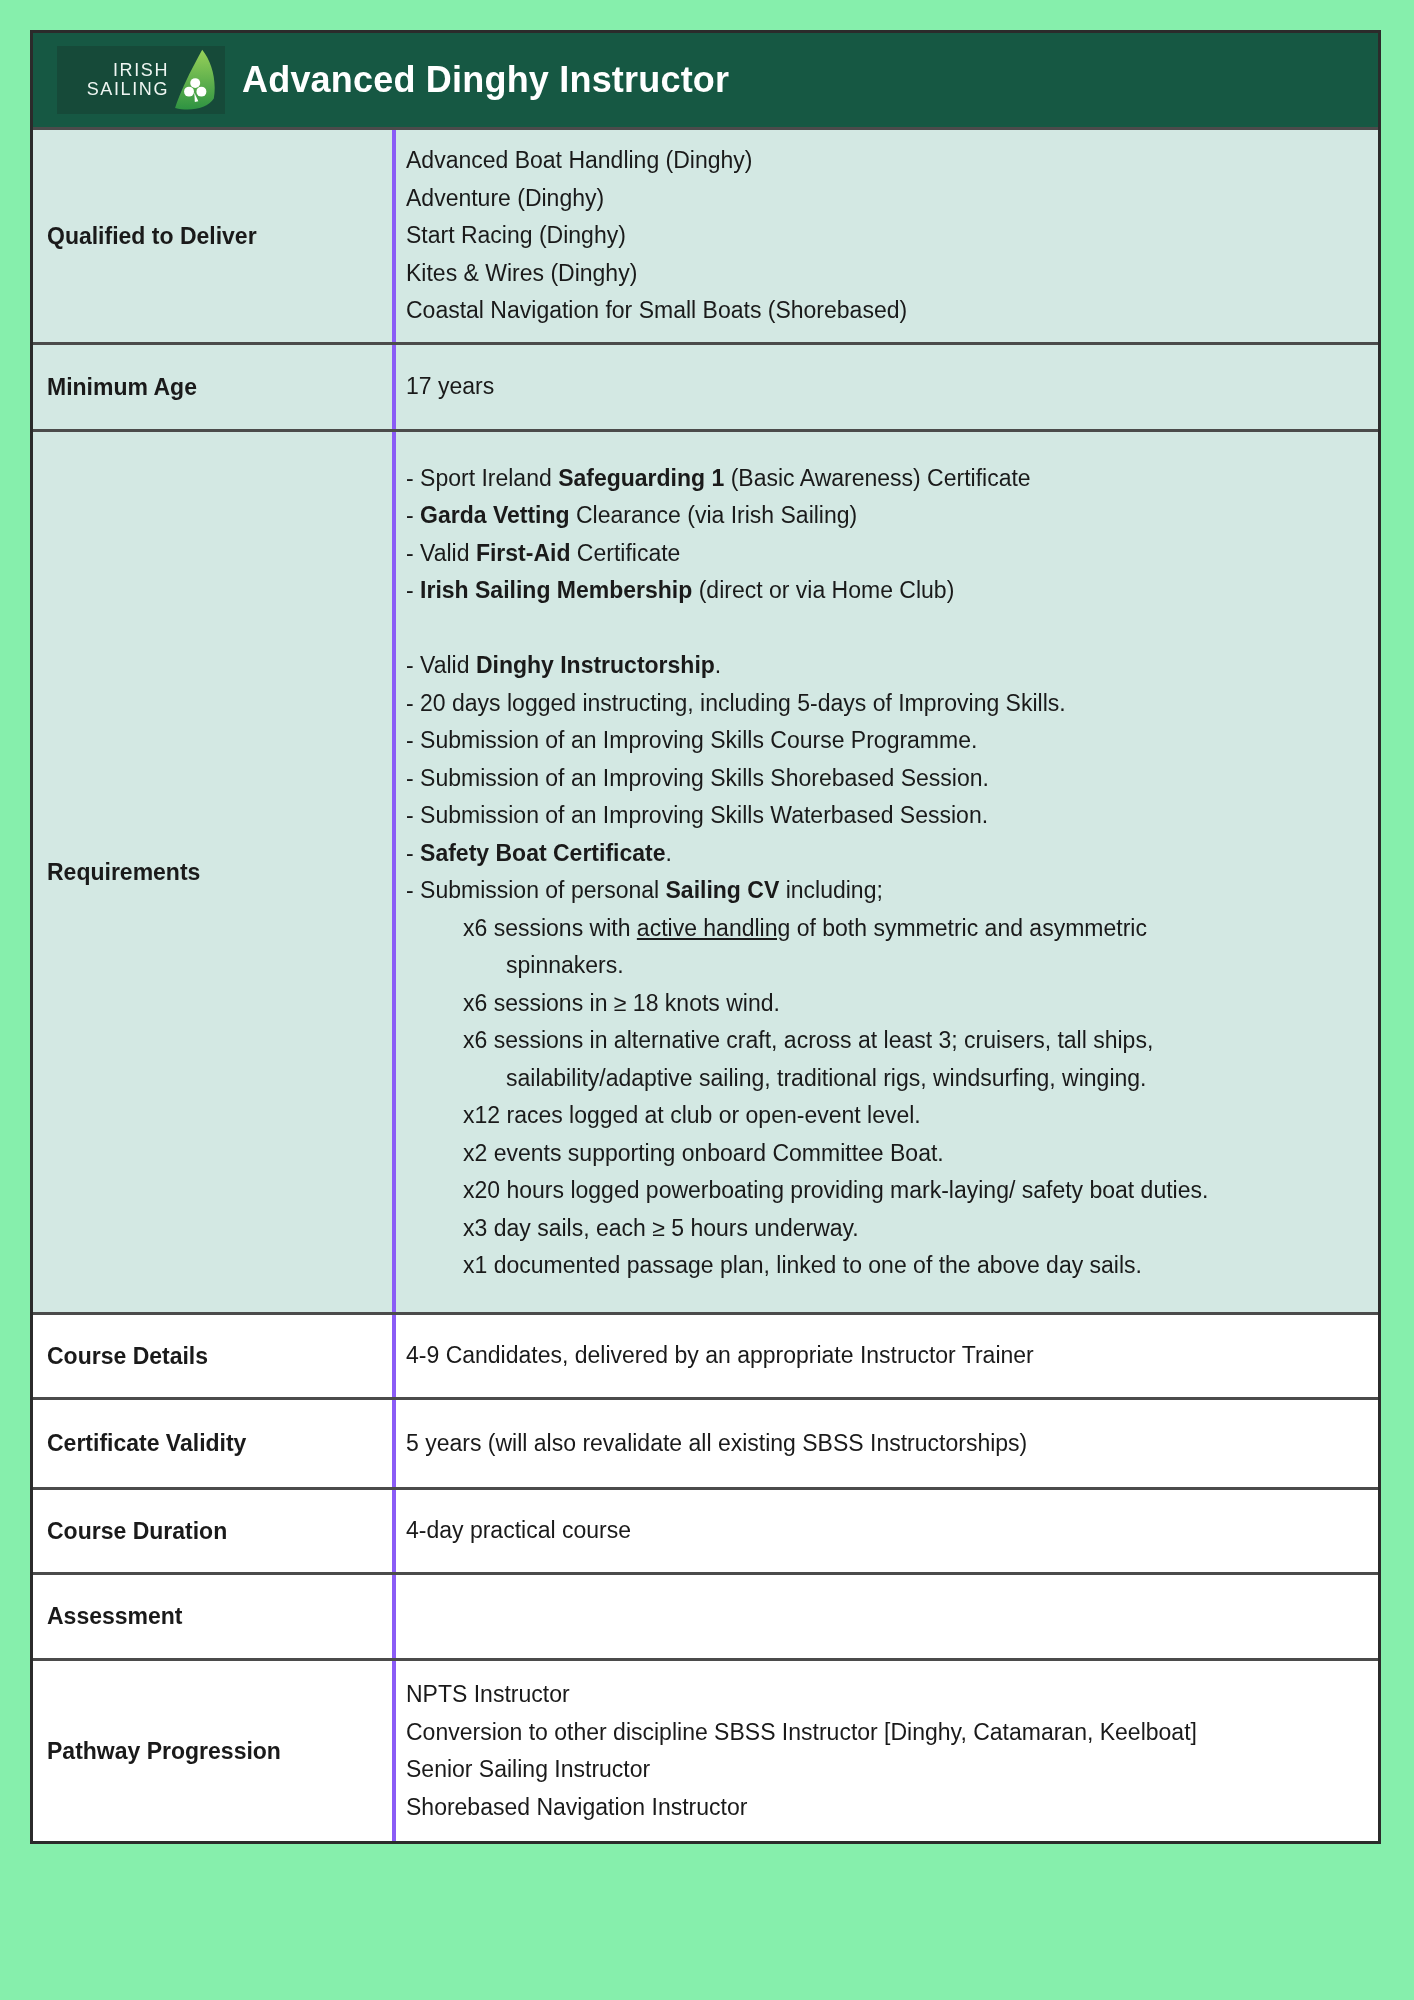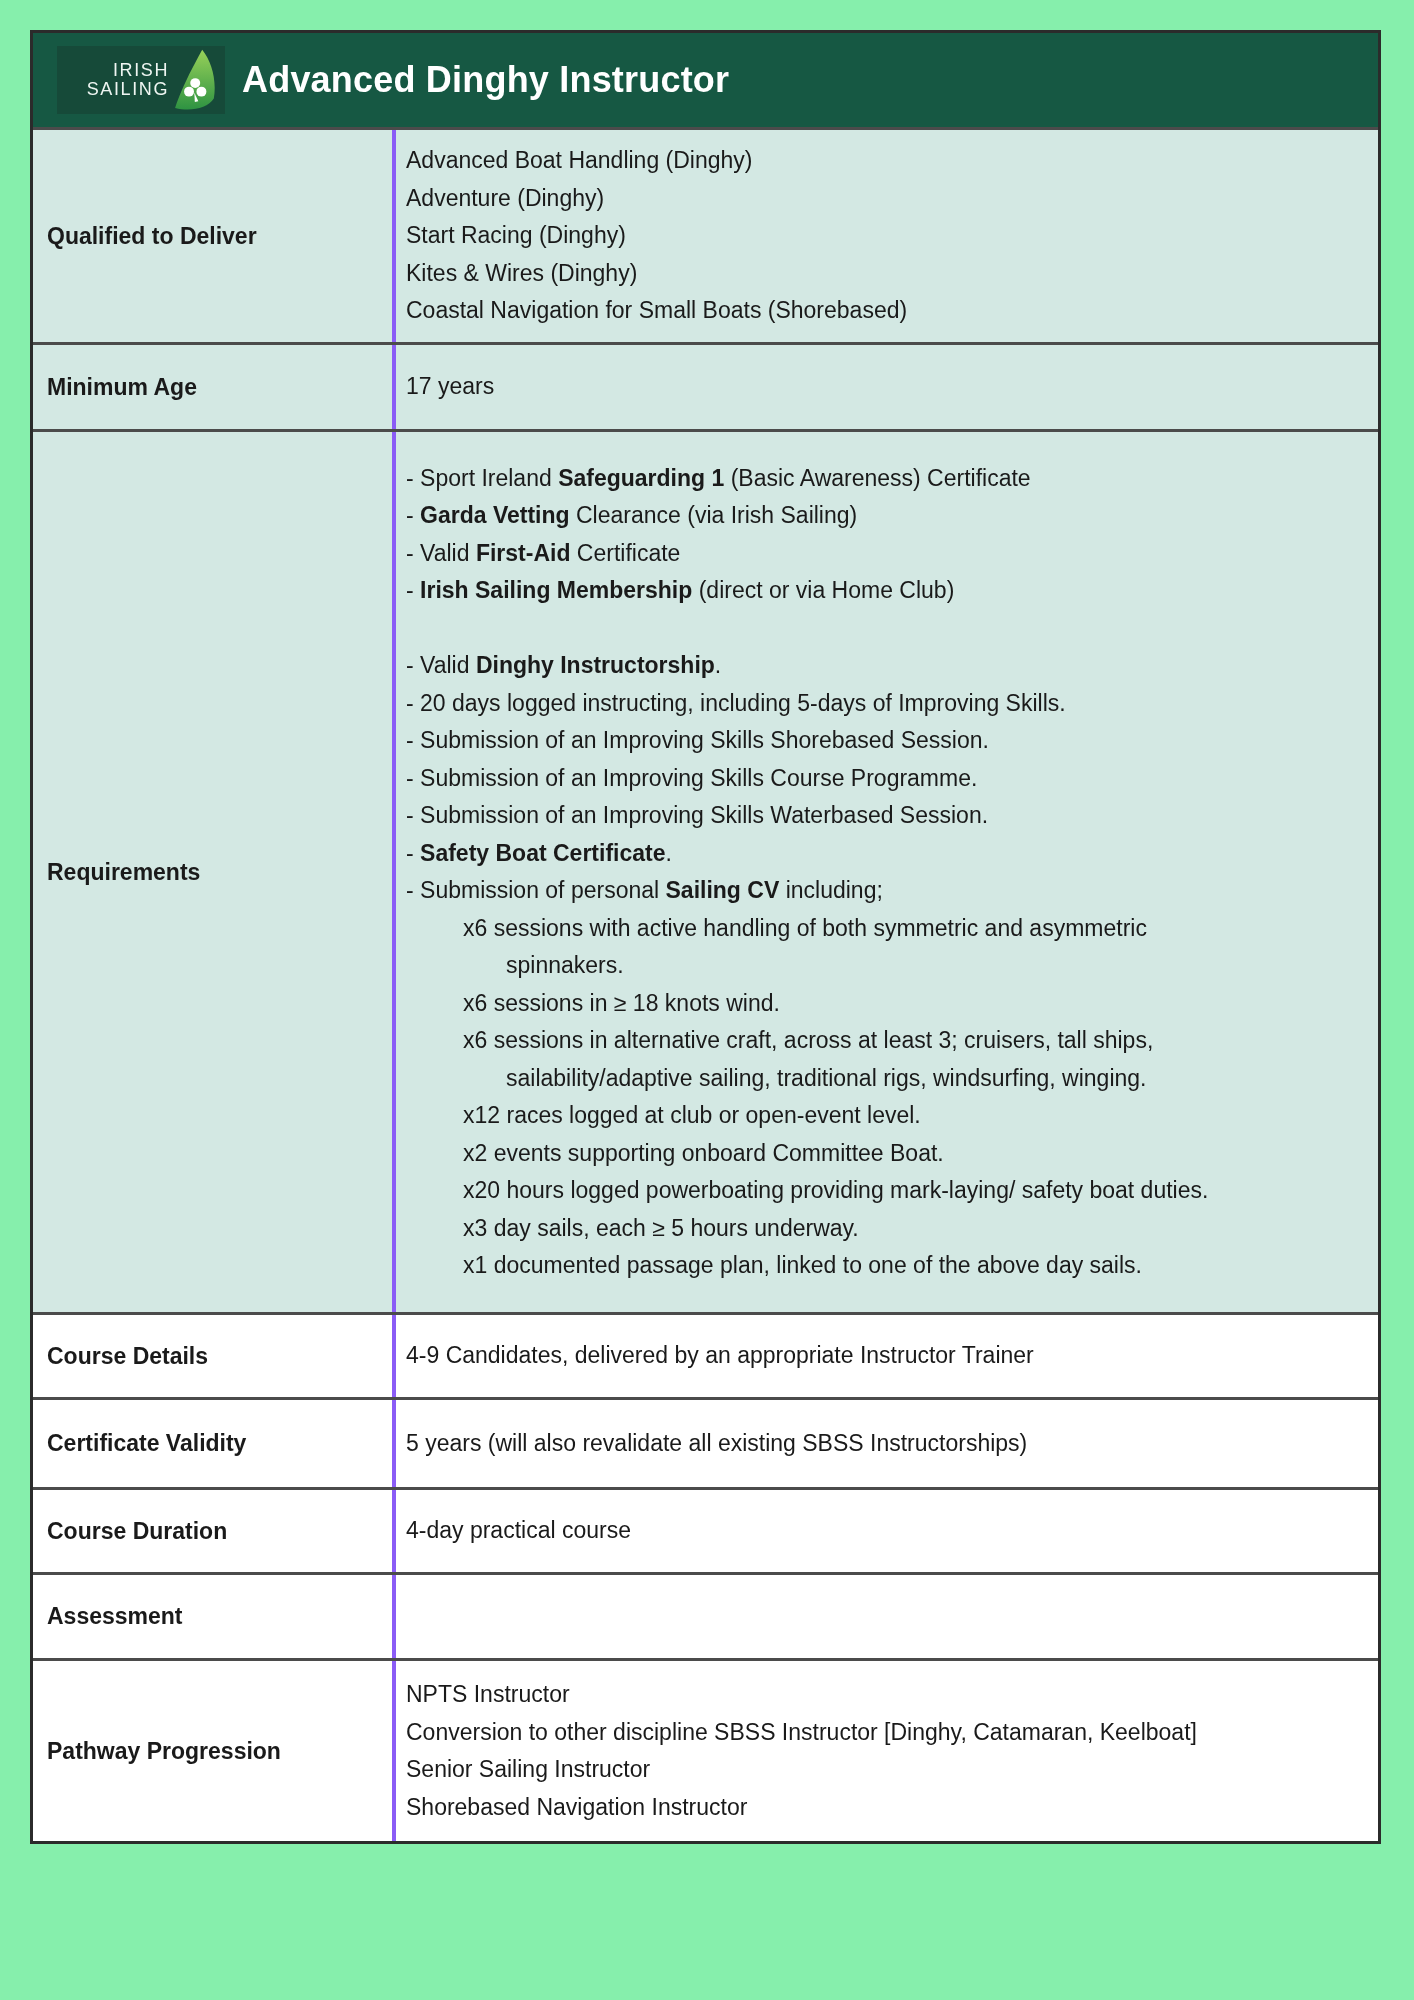--- a/index.html
+++ b/index.html
@@ -64,21 +64,21 @@
     flex-direction:column;justify-content:center;
     padding:8px 10px;
     font-size:23px;
     overflow:hidden;
   }
   .mint{background:var(--row-mint);}
   .white{background:var(--row-white);}
   .line{line-height:37.5px;white-space:nowrap;}
   .line.blank{min-height:37.5px;}
   .line .b{font-weight:bold;}
-  .line .u{}
+  .line .u{text-decoration:underline;}
   .line.i1{padding-left:57px;}
   .line.i2{padding-left:100px;}
   .rh0{min-height:212px;}
   .rh1{min-height:84px;}
   .rh2{min-height:880px;}
   .rh3{min-height:82px;}
   .rh4{min-height:87px;}
   .rh5{min-height:82px;}
   .rh6{min-height:83px;}
   .rh7{min-height:180px;}
@@ -135,22 +135,22 @@
     <div class="row">
       <div class="cell label mint rh2">Requirements</div>
       <div class="cell content mint rh2">
           <div class="line"><span>- Sport Ireland </span><span class="b">Safeguarding 1</span><span> (Basic Awareness) Certificate</span></div>
           <div class="line"><span>- </span><span class="b">Garda Vetting</span><span> Clearance (via Irish Sailing)</span></div>
           <div class="line"><span>- Valid </span><span class="b">First-Aid</span><span> Certificate</span></div>
           <div class="line"><span>- </span><span class="b">Irish Sailing Membership</span><span> (direct or via Home Club)</span></div>
           <div class="line blank">&nbsp;</div>
           <div class="line"><span>- Valid </span><span class="b">Dinghy Instructorship</span><span>.</span></div>
           <div class="line"><span>- 20 days logged instructing, including 5-days of Improving Skills.</span></div>
+          <div class="line"><span>- Submission of an Improving Skills Course Programme.</span></div>
           <div class="line"><span>- Submission of an Improving Skills Shorebased Session.</span></div>
-          <div class="line"><span>- Submission of an Improving Skills Course Programme.</span></div>
           <div class="line"><span>- Submission of an Improving Skills Waterbased Session.</span></div>
           <div class="line"><span>- </span><span class="b">Safety Boat Certificate</span><span>.</span></div>
           <div class="line"><span>- Submission of personal </span><span class="b">Sailing CV</span><span> including;</span></div>
           <div class="line i1"><span>x6 sessions with </span><span class="u">active handling</span><span> of both symmetric and asymmetric</span></div>
           <div class="line i2"><span>spinnakers.</span></div>
           <div class="line i1"><span>x6 sessions in ≥ 18 knots wind.</span></div>
           <div class="line i1"><span>x6 sessions in alternative craft, across at least 3; cruisers, tall ships,</span></div>
           <div class="line i2"><span>sailability/adaptive sailing, traditional rigs, windsurfing, winging.</span></div>
           <div class="line i1"><span>x12 races logged at club or open-event level.</span></div>
           <div class="line i1"><span>x2 events supporting onboard Committee Boat.</span></div>

